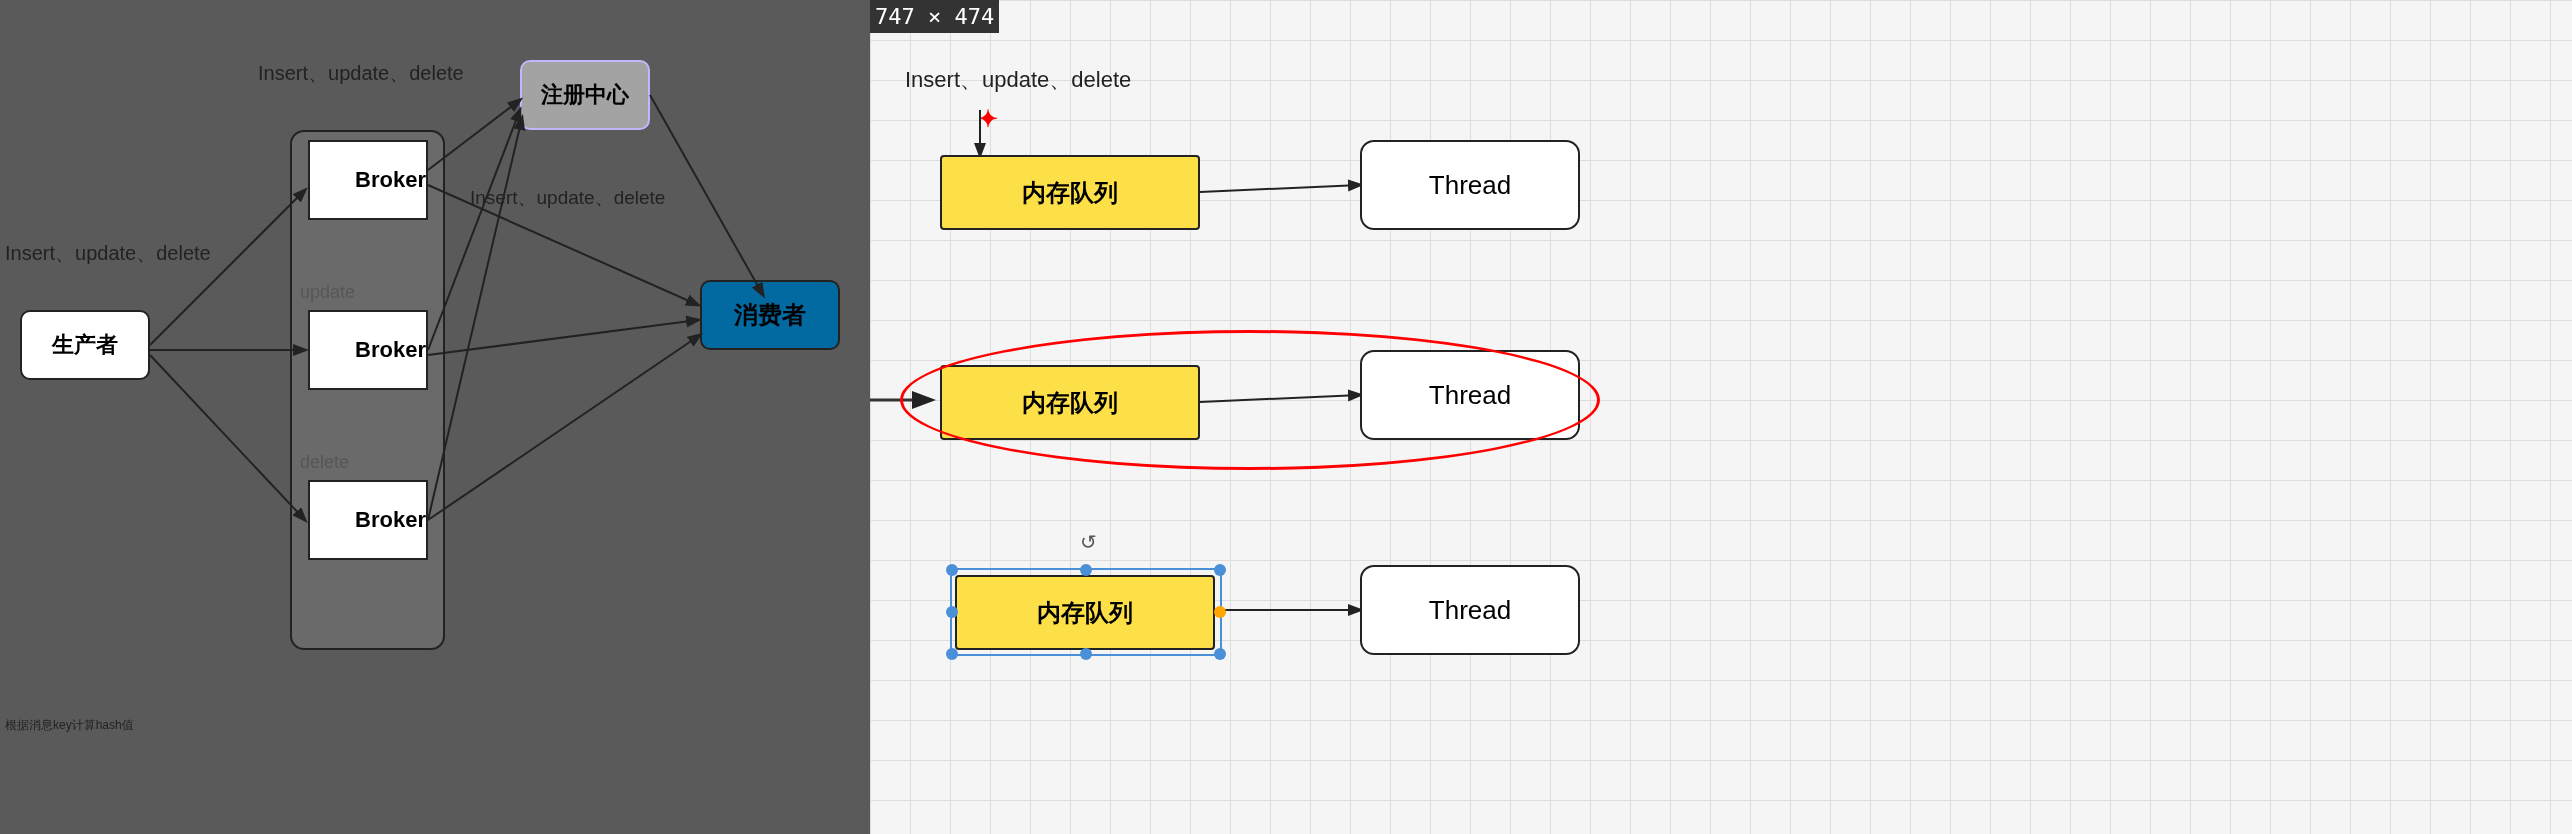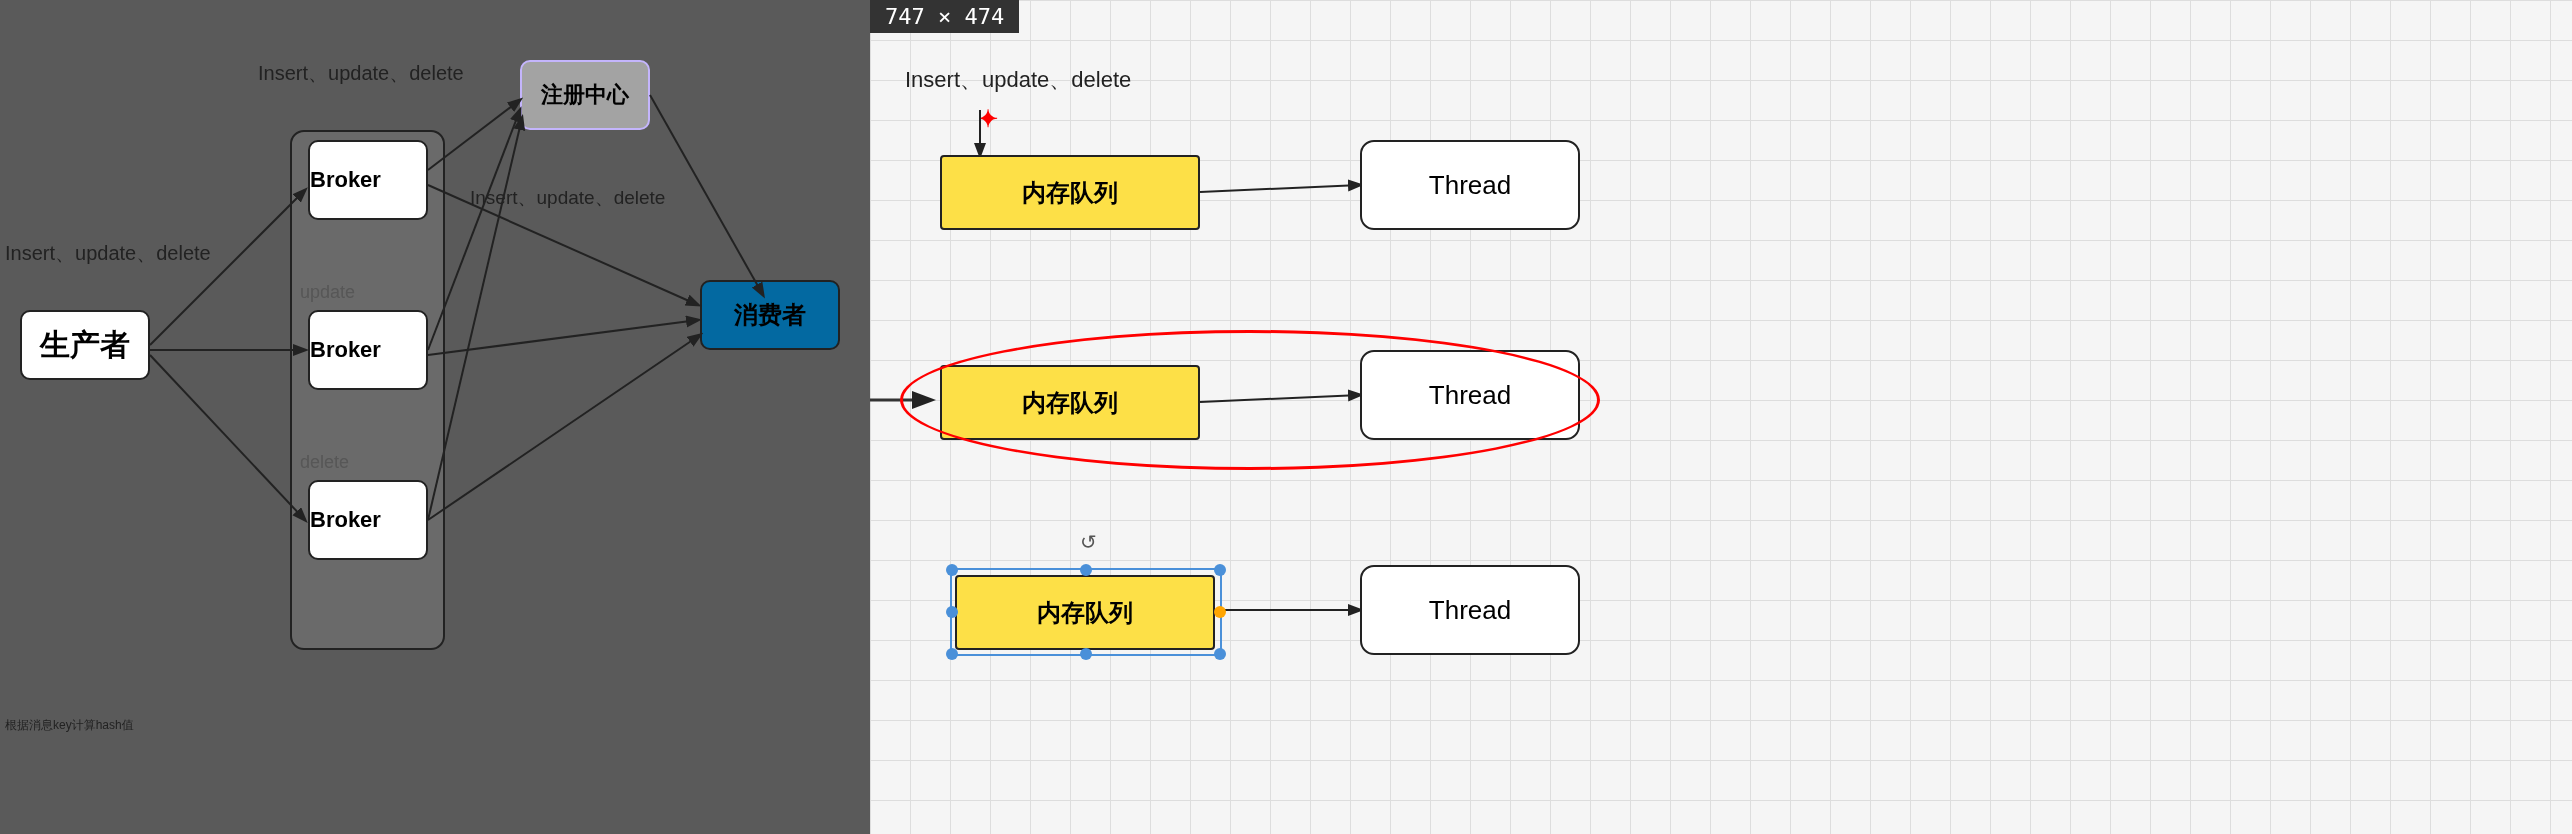--- a/index.html
+++ b/index.html
@@ -47,39 +47,39 @@
     }
 
     
     .dimension-badge {
       position: absolute;
       top: 0;
       left: 870px;
       background: #333;
       color: #fff;
       font-size: 22px;
-      padding: 4px 15px;
+      padding: 4px 5px;
       z-index: 100;
       font-family: monospace;
     }
 
     
     .producer-box {
       position: absolute;
       left: 20px;
       top: 310px;
       width: 130px;
       height: 70px;
       border: 2px solid #222;
       border-radius: 10px;
       background: #fff;
       display: flex;
       align-items: center;
       justify-content: center;
-      font-size: 30px;
+      font-size: 22px;
       font-weight: bold;
     }
 
     
     .broker-group {
       position: absolute;
       left: 290px;
       top: 130px;
       width: 155px;
       height: 520px;
@@ -87,25 +87,25 @@
       border-radius: 14px;
       background: rgba(255,255,255,0.1);
     }
 
     .broker-box {
       position: absolute;
       left: 308px;
       width: 120px;
       height: 80px;
       border: 2px solid #222;
-      border-radius: 10px;
+      border-radius: 0;
       background: #fff;
       display: flex;
       align-items: center;
-      justify-content: flex-start;
+      justify-content: flex-end;
       font-size: 22px;
       font-weight: bold;
     }
 
     .broker-box-1 { top: 140px; }
     .broker-box-2 { top: 310px; }
     .broker-box-3 { top: 480px; }
 
     
     .registry-box {

